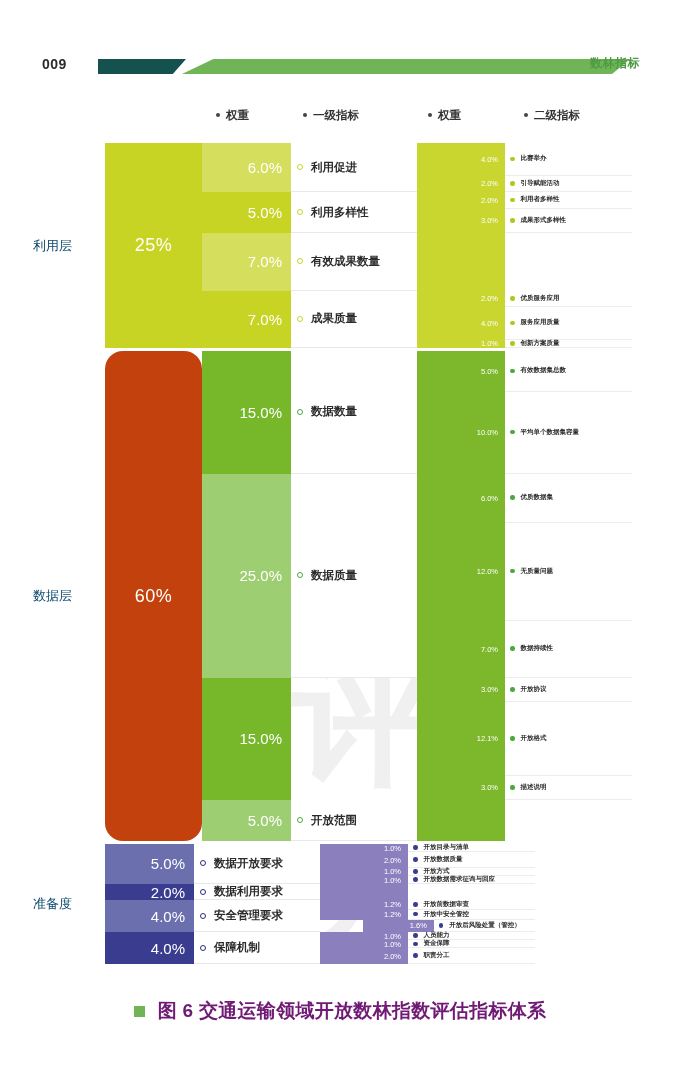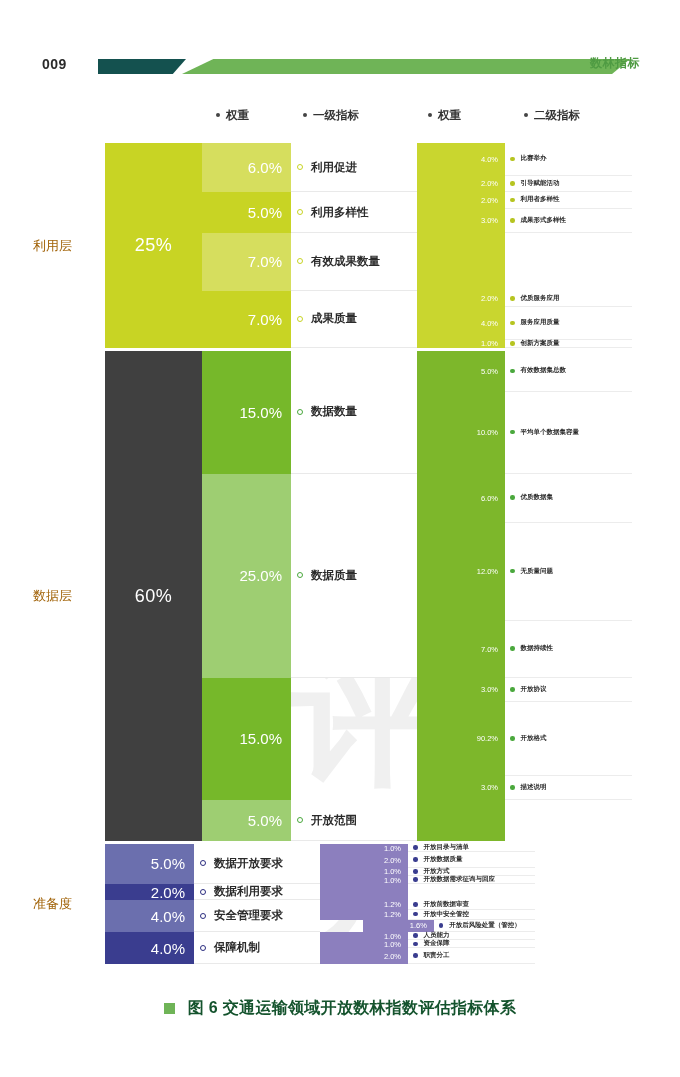--- a/index.html
+++ b/index.html
@@ -54,21 +54,21 @@
     width:300px; height:420px;
     color:#f0f0f0; font-size:150px; font-weight:bold;
     line-height:1.05; letter-spacing:4px;
     pointer-events:none; z-index:0; user-select:none;
   }
 
   .layer { position:relative; width:680px; display:flex; z-index:1; }
 
   .layer-name {
     width:105px; display:flex; align-items:center; justify-content:center;
-    font-size:13px; color:#a16207;
+    font-size:13px; color:#0c4a6e;
   }
   .l1-weight {
     width:97px; display:flex; align-items:center; justify-content:center;
     color:#fff; font-size:18px; letter-spacing:.5px;
   }
   .l1-col { width:215px; display:flex; flex-direction:column; }
   .l2-col { width:215px; display:flex; flex-direction:column; }
   .tail { flex:1; }
 
   
@@ -109,21 +109,21 @@
 
   
   .layer + .layer { border-top:3px solid #ffffff; }
 
   
   .caption {
     position:absolute; left:0; top:998px; width:680px;
     display:flex; align-items:center; justify-content:center;
   }
   .caption .swatch { width:11px; height:11px; background:#6fb457; margin-right:13px; }
-  .caption .txt { font-size:16px; font-weight:bold; color:#14532d; letter-spacing:.3px; }
+  .caption .txt { font-size:19px; font-weight:bold; color:#701a75; letter-spacing:.3px; }
 </style>
 </head>
 <body>
 
 <div class="page">
 
   <div class="header">
     <div class="page-num">009</div>
     <div class="bar-wrap">
       <div class="bar-dark"></div>
@@ -230,21 +230,21 @@
               <div class="l2-label">
                 <span class="bullet" style="background: rgb(182, 196, 32);"></span>
                 <span>创新方案质量</span>
               </div>
             </div>
           </div>
           <div class="tail"></div>
         </div>
         <div class="layer" style="height: 493px;">
           <div class="layer-name">数据层</div>
-          <div class="l1-weight" style="background: #404040;">60%</div>
+          <div class="l1-weight" style="background: #c2410c; border-radius: 18px;">60%</div>
           <div class="l1-col">
             <div class="l1-row" style="height: 123.25px;">
               <div class="l1-pct" style="background: rgb(118, 184, 42);">15.0%</div>
               <div class="l1-label">
                 <span class="bullet" style="color: rgb(74, 168, 61);"></span>
                 <span>数据数量</span>
               </div>
             </div>
             <div class="l1-row" style="height: 205.417px;">
               <div class="l1-pct" style="background: rgb(158, 206, 114);">25.0%</div>
@@ -301,21 +301,21 @@
               </div>
             </div>
             <div class="l2-row" style="height: 24.65px;">
               <div class="l2-pct" style="background: rgb(125, 183, 43);">3.0%</div>
               <div class="l2-label">
                 <span class="bullet" style="background: rgb(74, 168, 61);"></span>
                 <span>开放协议</span>
               </div>
             </div>
             <div class="l2-row" style="height: 73.95px;">
-              <div class="l2-pct" style="background: rgb(125, 183, 43);">90.2%</div>
+              <div class="l2-pct" style="background: rgb(125, 183, 43);">12.1%</div>
               <div class="l2-label">
                 <span class="bullet" style="background: rgb(74, 168, 61);"></span>
                 <span>开放格式</span>
               </div>
             </div>
             <div class="l2-row" style="height: 24.65px;">
               <div class="l2-pct" style="background: rgb(125, 183, 43);">3.0%</div>
               <div class="l2-label">
                 <span class="bullet" style="background: rgb(74, 168, 61);"></span>
                 <span>描述说明</span>

